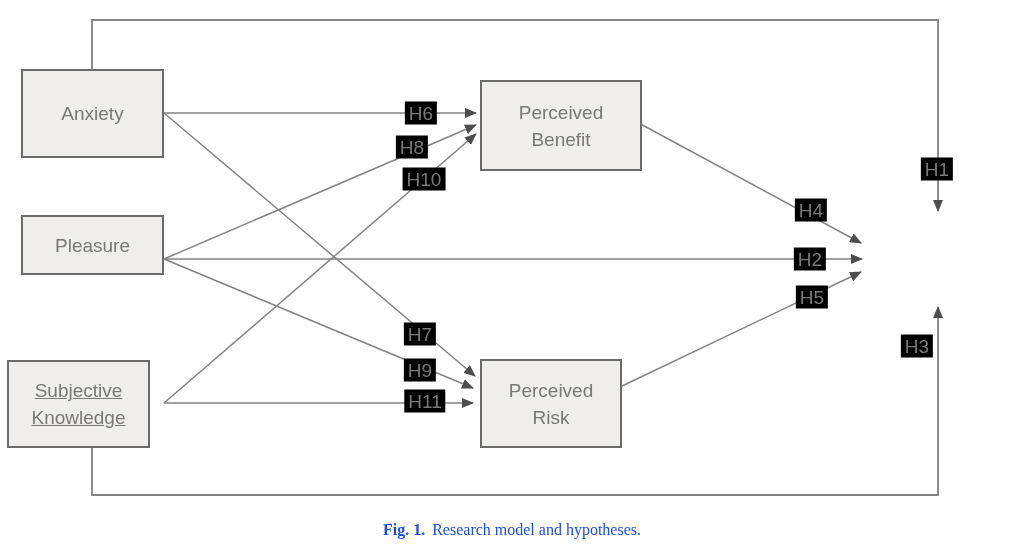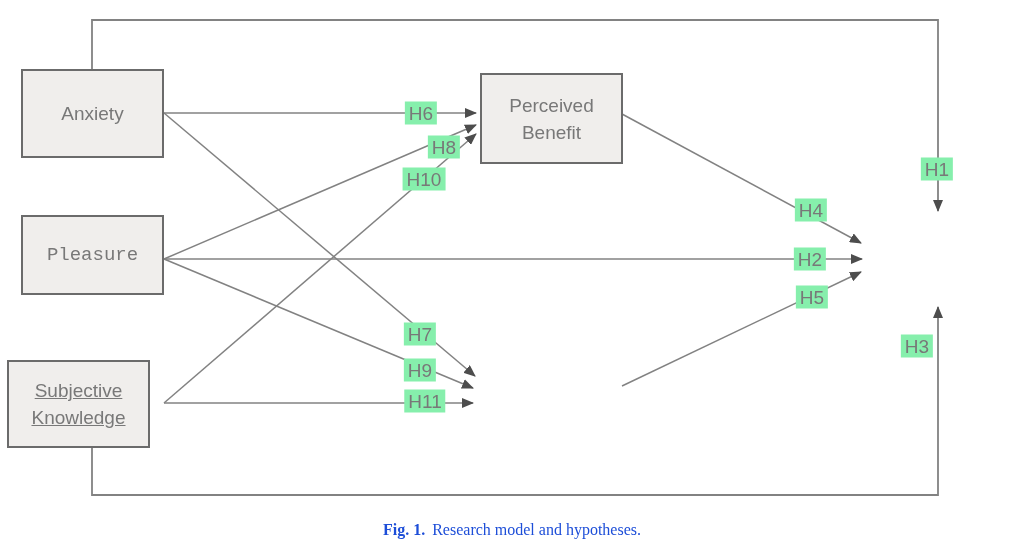--- a/index.html
+++ b/index.html
@@ -13,28 +13,28 @@
   .wires .inner { stroke-width:1.5; }
   .wires .outer { stroke-width:1.8; }
   .node {
     position:absolute; box-sizing:border-box;
     background:#f0eeec; border:2px solid #6b6b6b;
     display:flex; align-items:center; justify-content:center;
     text-align:center; color:#787878;
     font-size:19px; line-height:27px; padding:4px 14px;
   }
   .node-anxiety            { left:21px;  top:69px;  width:143px; height:89px; }
-  .node-pleasure           { left:21px;  top:215px; width:143px; height:80px;font-family:Liberation Mono, monospace; }
+  .node-pleasure           { left:21px;  top:215px; width:143px; height:60px; }
   .node-subjective         { left:7px;  top:360px; width:143px; height:88px;text-decoration:underline; }
-  .node-benefit            { left:480px; top:73px;  width:143px; height:91px; }
+  .node-benefit            { left:480px; top:80px;  width:162px; height:91px; }
   .node-risk               { left:480px; top:359px; width:142px; height:89px; }
   .node-acceptance         { left:867px; top:215px; width:143px; height:88px; }
   .hlabel {
     position:absolute; transform:translate(-50%,-50%);
-    background:#86efac; padding:1px 4px;
+    background:#000000; padding:1px 4px;
     color:#787878; font-size:19px; line-height:21px; white-space:nowrap;
   }
   .caption {
     position:absolute; left:0; top:520px; width:1024px;
     text-align:center; color:#1d4ed8;
     font-family:"Liberation Serif", serif; font-size:16px; line-height:20px;
   }
   .caption .cap-label { font-weight:bold; margin-right:7px; }
 </style>
 </head>
@@ -77,29 +77,32 @@
   </div>
   <div class="node node-pleasure">
     <span>Pleasure</span>
   </div>
   <div class="node node-subjective">
     <span>Subjective Knowledge</span>
   </div>
   <div class="node node-benefit">
     <span>Perceived Benefit</span>
   </div>
+  <div class="node node-risk">
+    <span>Perceived Risk</span>
+  </div>
 
   <div class="hlabel" style="left:937px; top:169px;">H1</div>
   <div class="hlabel" style="left:810px; top:259px;">H2</div>
   <div class="hlabel" style="left:917px; top:346px;">H3</div>
   <div class="hlabel" style="left:811px; top:210px;">H4</div>
   <div class="hlabel" style="left:812px; top:297px;">H5</div>
   <div class="hlabel" style="left:421px; top:113px;">H6</div>
   <div class="hlabel" style="left:420px; top:334px;">H7</div>
-  <div class="hlabel" style="left:444px; top:147px;">H8</div>
+  <div class="hlabel" style="left:412px; top:147px;">H8</div>
   <div class="hlabel" style="left:420px; top:370px;">H9</div>
   <div class="hlabel" style="left:424px; top:179px;">H10</div>
   <div class="hlabel" style="left:425px; top:401px;">H11</div>
 
   <div class="caption">
     <span class="cap-label">Fig. 1.</span><span>Research model and hypotheses.</span>
   </div>
 
 </div>
 

